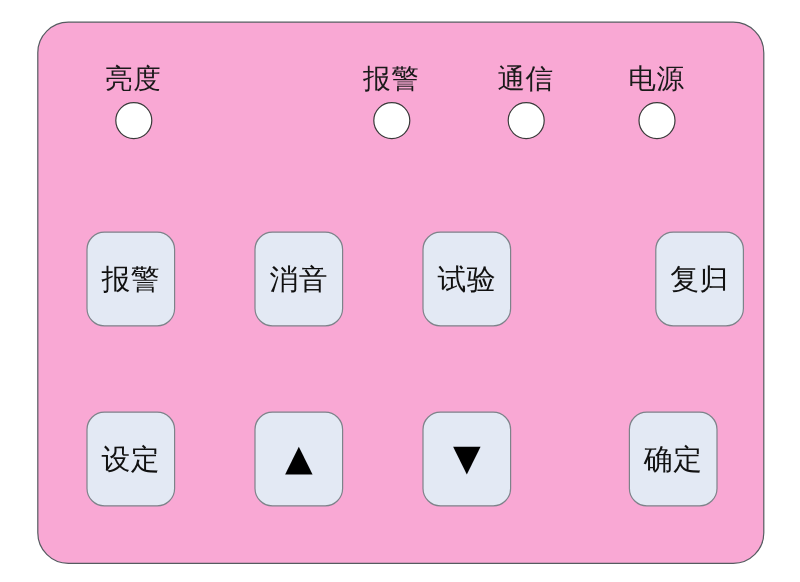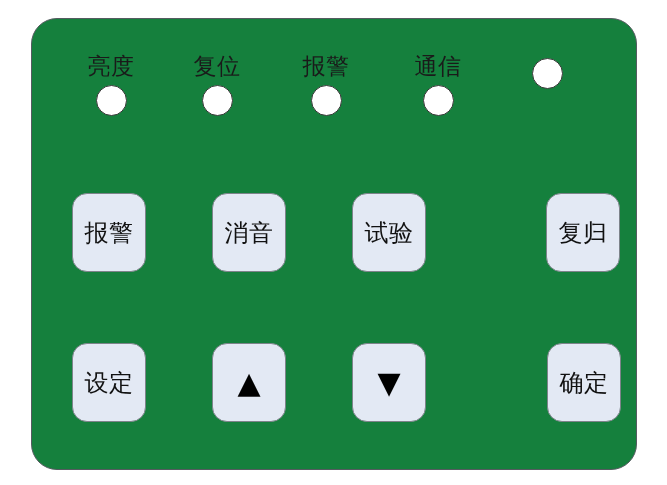--- a/index.html
+++ b/index.html
@@ -18,21 +18,21 @@
   
   #panel {
     position: absolute;
     left: 31px;
     top: 18px;
     width: 606px;
     height: 452px;
     box-sizing: border-box;
     border: 1.4px solid #555b60;
     border-radius: 26px;
-    background: #15803d;
+    background: #f9a8d4;
   }
 
   
   #led-row {
     position: absolute;
     left: 0;
     top: 34px;
     width: 100%;
     height: 100px;
   }
@@ -106,36 +106,33 @@
 
 <div id="panel">
 
   <div id="led-row">
 
     <div class="led-group" style="left:79px">
       <div class="led-label">亮度</div>
       <div class="led-lamp"></div>
     </div>
 
-    <div class="led-group" style="left:185px">
-      <div class="led-label">复位</div>
-      <div class="led-lamp"></div>
-    </div>
 
     <div class="led-group" style="left:294px">
       <div class="led-label">报警</div>
       <div class="led-lamp"></div>
     </div>
 
     <div class="led-group" style="left:406px">
       <div class="led-label">通信</div>
       <div class="led-lamp"></div>
     </div>
 
     <div class="led-group" style="left:515px">
+      <div class="led-label">电源</div>
       <div class="led-lamp"></div>
     </div>
 
   </div>
 
   <div class="btn-row" id="btn-row-1">
 
     <div class="key" style="left:77px">
       <span class="key-label">报警</span>
     </div>
@@ -161,19 +158,19 @@
     </div>
 
     <div class="key" style="left:217px">
       <span class="key-arrow">▲</span>
     </div>
 
     <div class="key" style="left:357px">
       <span class="key-arrow">▼</span>
     </div>
 
-    <div class="key" style="left:552px">
+    <div class="key" style="left:529px">
       <span class="key-label">确定</span>
     </div>
 
   </div>
 
 </div>
 
 </body></html>

